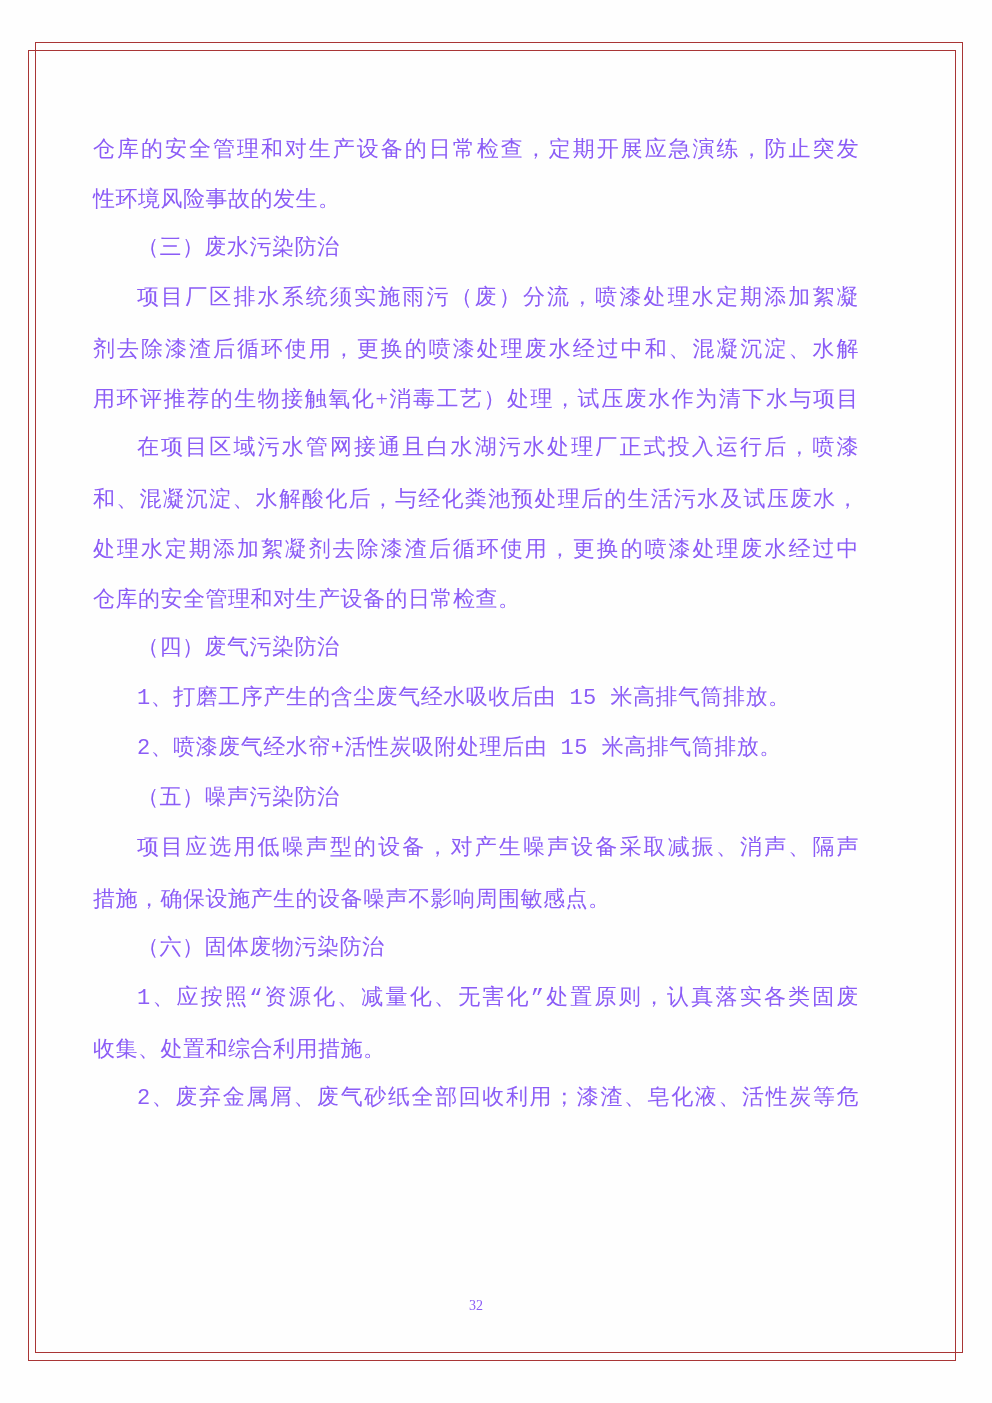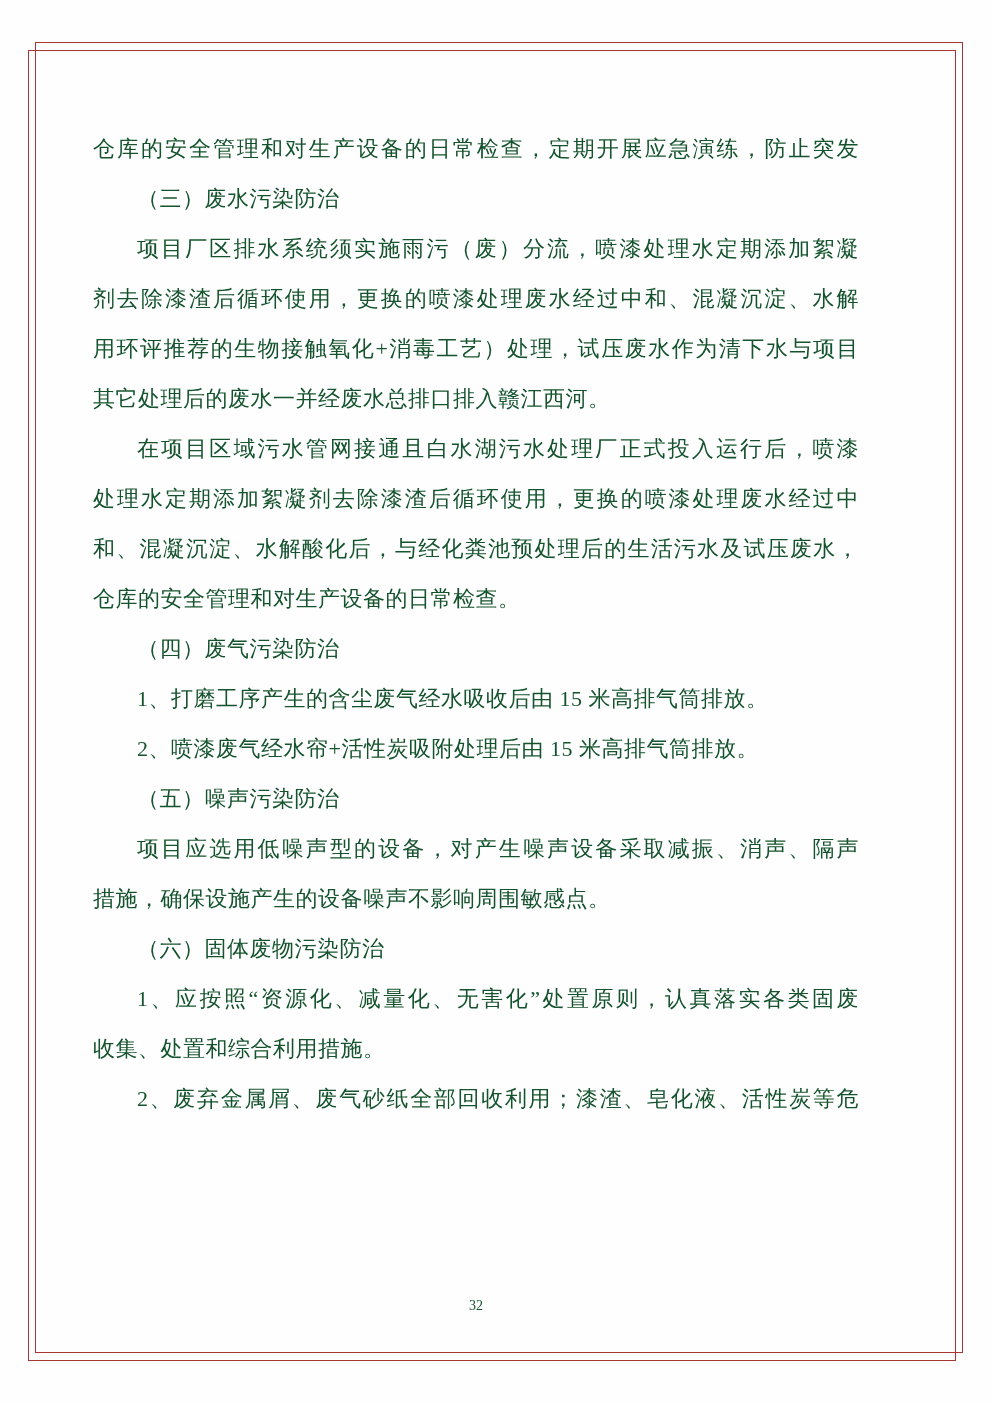--- a/index.html
+++ b/index.html
@@ -7,21 +7,21 @@
     padding: 0;
     background: #ffffff;
   }
   .page {
     position: relative;
     width: 992px;
     height: 1403px;
     background: #fefefe;
     overflow: hidden;
     font-family: "Liberation Serif", "DejaVu Serif", serif;
-    color: #14532d;
+    color: #8b5cf6;
   }
   
   .frame {
     position: absolute;
     border: 1.5px solid #a93535;
     pointer-events: none;
   }
   .frame-outer-top {   
     left: 35px;
     top: 42px;
@@ -49,20 +49,21 @@
     text-align: left;
   }
   .line.just {
     white-space: normal;
     text-align: justify;
     text-align-last: justify;
     text-justify: inter-character;
   }
   .line.indent {
     padding-left: 44px;
+    font-family: Liberation Mono, monospace;
   }
   .page-number {
     position: absolute;
     left: 93px;
     top: 1290px;
     width: 766px;
     height: 32px;
     line-height: 32px;
     text-align: center;
     font-size: 14px;
@@ -71,28 +72,28 @@
 </head>
 <body>
 
 <div class="page">
 
   <div class="frame frame-outer-top"></div>
   <div class="frame frame-outer-bottom"></div>
 
   <div class="content">
     <div class="line just">仓库的安全管理和对生产设备的日常检查，定期开展应急演练，防止突发</div>
+    <div class="line">性环境风险事故的发生。</div>
     <div class="line indent">（三）废水污染防治</div>
     <div class="line just indent">项目厂区排水系统须实施雨污（废）分流，喷漆处理水定期添加絮凝</div>
     <div class="line just">剂去除漆渣后循环使用，更换的喷漆处理废水经过中和、混凝沉淀、水解</div>
     <div class="line just">用环评推荐的生物接触氧化+消毒工艺）处理，试压废水作为清下水与项目</div>
-    <div class="line">其它处理后的废水一并经废水总排口排入赣江西河。</div>
     <div class="line just indent">在项目区域污水管网接通且白水湖污水处理厂正式投入运行后，喷漆</div>
+    <div class="line just">和、混凝沉淀、水解酸化后，与经化粪池预处理后的生活污水及试压废水，</div>
     <div class="line just">处理水定期添加絮凝剂去除漆渣后循环使用，更换的喷漆处理废水经过中</div>
-    <div class="line just">和、混凝沉淀、水解酸化后，与经化粪池预处理后的生活污水及试压废水，</div>
     <div class="line">仓库的安全管理和对生产设备的日常检查。</div>
     <div class="line indent">（四）废气污染防治</div>
     <div class="line indent">1、打磨工序产生的含尘废气经水吸收后由 15 米高排气筒排放。</div>
     <div class="line indent">2、喷漆废气经水帘+活性炭吸附处理后由 15 米高排气筒排放。</div>
     <div class="line indent">（五）噪声污染防治</div>
     <div class="line just indent">项目应选用低噪声型的设备，对产生噪声设备采取减振、消声、隔声</div>
     <div class="line">措施，确保设施产生的设备噪声不影响周围敏感点。</div>
     <div class="line indent">（六）固体废物污染防治</div>
     <div class="line just indent">1、应按照“资源化、减量化、无害化”处置原则，认真落实各类固废</div>
     <div class="line">收集、处置和综合利用措施。</div>

